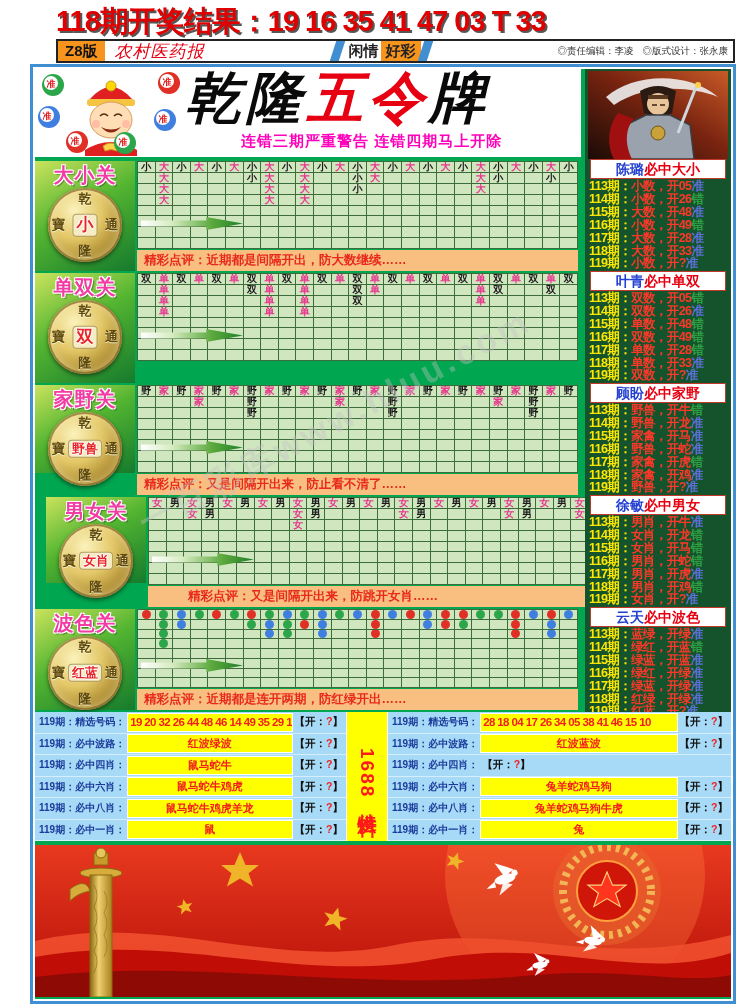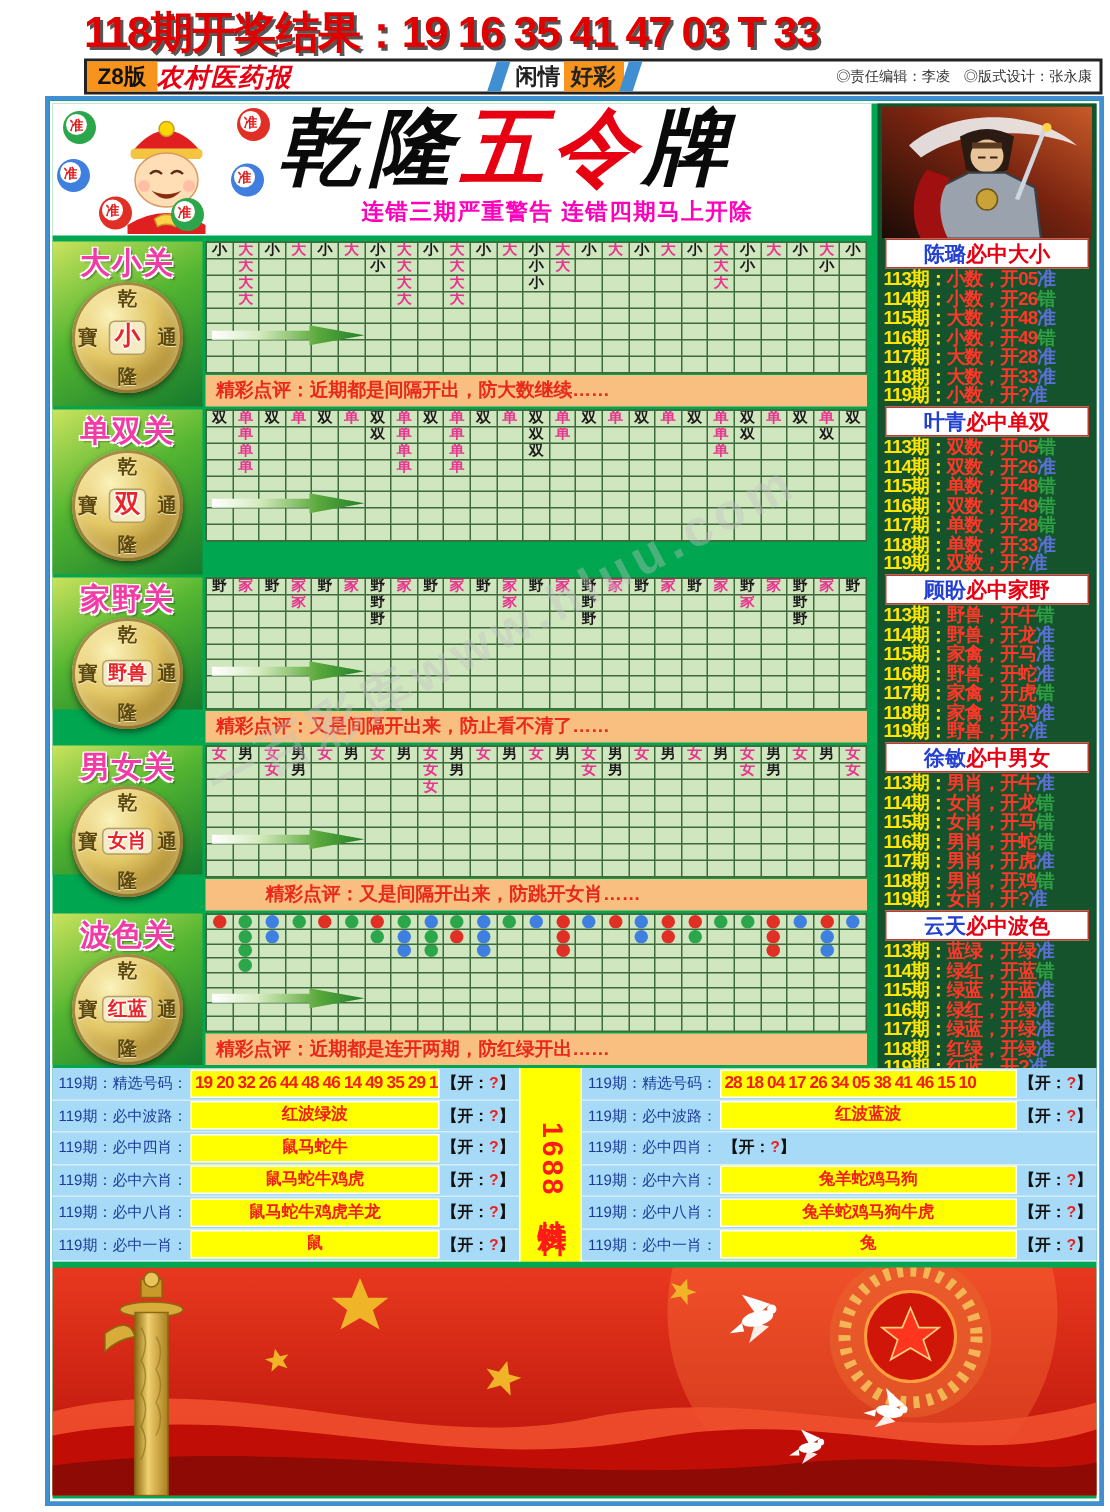--- a/index.html
+++ b/index.html
@@ -6,22 +6,22 @@
   body{width:740px;height:1008px;position:relative;background:#fff;overflow:hidden;
        font-family:"Liberation Sans",sans-serif}
   
   .result{position:absolute;top:2px;left:56px;font-size:29px;font-weight:900;color:#e00000;
           letter-spacing:-1px;white-space:nowrap;text-shadow:2px 2px 0 #565656}
   
   .masthead{position:absolute;top:39px;left:56px;width:679px;height:24px;border:2px solid #222;
             background:#fff;display:flex;align-items:center;box-sizing:border-box}
   .edition{background:#f7941d;height:100%;display:flex;align-items:center;padding:0 7px;
            font-weight:900;font-size:15px;color:#111}
-  .paper{color:#e60012;font-family:"Liberation Serif",serif;font-weight:700;font-style:italic;
-         font-size:17px;letter-spacing:1px;white-space:nowrap}
+  .paper{color:#e60012;font-family:"Liberation Serif",serif;font-weight:400;font-style:italic;
+         font-size:17px;margin-left:10px;letter-spacing:1px;white-space:nowrap}
   .mid{display:flex;align-items:center;height:100%;margin-left:auto}
   .slant{width:9px;height:100%;background:#3f8fd2;transform:skewX(-18deg)}
   .tab-left{font-size:15px;font-weight:700;color:#222;padding:0 2px 0 7px;white-space:nowrap}
   .tab-right{font-size:15px;font-weight:700;color:#222;background:#f7941d;padding:0 5px;height:100%;
              display:flex;align-items:center;white-space:nowrap}
   .credits{margin-left:auto;font-size:9.5px;color:#333;padding-right:5px;display:flex;gap:9px;white-space:nowrap}
   
   .frame{position:absolute;top:64px;left:30px;width:706px;height:940px;border:3px solid #3f8fd2;
          background:#00a650;box-shadow:inset 0 0 0 2px #fff;box-sizing:border-box}
   .interior{position:absolute;inset:2px}
@@ -76,21 +76,21 @@
              pointer-events:none;z-index:6}
   
   .specials{position:absolute;left:0;top:643px;width:696px;height:129px;background:#a6daf6;display:flex}
   .spec-col{height:100%}
   .spec-col.left{width:311px}
   .spec-col.right{flex:1}
   .spec-strip{width:40px;background:#ffff00;border-left:1px solid #fff;border-right:1px solid #fff;
               display:flex;align-items:center;justify-content:center;writing-mode:vertical-rl;
               text-orientation:mixed;font-size:19px;font-weight:900;color:#ff1a1a;letter-spacing:2px}
   .srow{height:21.5px;display:flex;align-items:center;border-bottom:1px solid #d6eefb;box-sizing:border-box}
-  .srow .lb{color:#1b3a9b;font-size:10px;font-weight:400;padding:0 2px 0 4px;white-space:nowrap}
+  .srow .lb{color:#1b3a9b;font-size:10px;font-weight:700;padding:0 2px 0 4px;white-space:nowrap}
   .srow .val{flex:1;background:#ffff00;border:1px solid #fff;color:#f21d1d;font-weight:900;font-size:11px;
              text-align:center;height:19px;line-height:17px;box-sizing:border-box;white-space:nowrap;overflow:hidden}
   .srow.first .val{text-align:left;padding-left:2px;letter-spacing:-.6px;font-size:11.5px}
   .srow .sfx{font-size:10.5px;font-weight:800;color:#111;padding:0 3px 0 2px;white-space:nowrap}
   .srow .sfx .q{color:#f21d1d}
   
   .banner{position:absolute;left:0;top:776px;width:696px;height:152px}
 </style>
 </head>
 <body>
@@ -805,21 +805,21 @@
             <div class="cell"></div>
             <div class="cell"></div>
             <div class="cell"></div>
             <div class="cell"></div>
             <div class="cell"></div>
             <div class="cell"></div>
           </div>
           <div class="arrow" style="top: 55px;"></div>
           <div class="comment" style="top: 89px;">精彩点评：又是间隔开出来，防止看不清了……</div>
         </div>
-        <div class="section" style="top: 428px; height: 86px;">
+        <div class="section" style="top: 428px; height: 86px; margin-left: 11px;">
           <div class="lpanel">
             <div class="ltitle">男女关</div>
             <div class="coin">
               <span class="ring n">乾</span>
               <span class="ring w">寶</span>
               <span class="ring e">通</span>
               <span class="ring s">隆</span>
               <div class="coin-center two">女肖</div>
             </div>
           </div>

